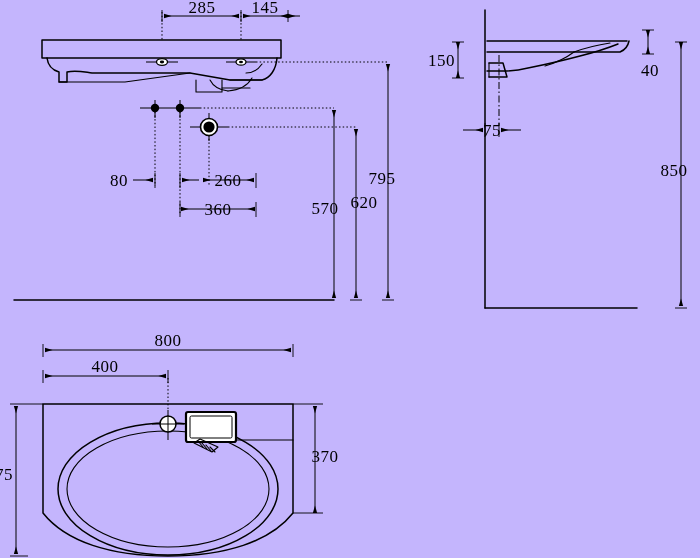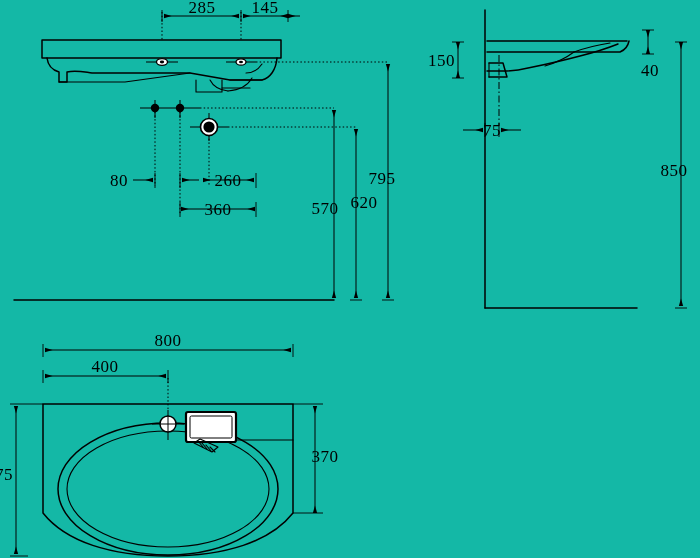--- a/index.html
+++ b/index.html
@@ -8,21 +8,21 @@
     padding: 0;
     background: #ffffff;
   }
   body {
     font-family: "Liberation Serif", "DejaVu Serif", serif;
   }
   #drawing-root {
     position: relative;
     width: 700px;
     height: 558px;
-    background: #14b8a6;
+    background: #c4b5fd;
     overflow: hidden;
   }
   svg#tech-drawing {
     display: block;
     width: 700px;
     height: 558px;
   }
   .outline {
     fill: none;
     stroke: #000000;

